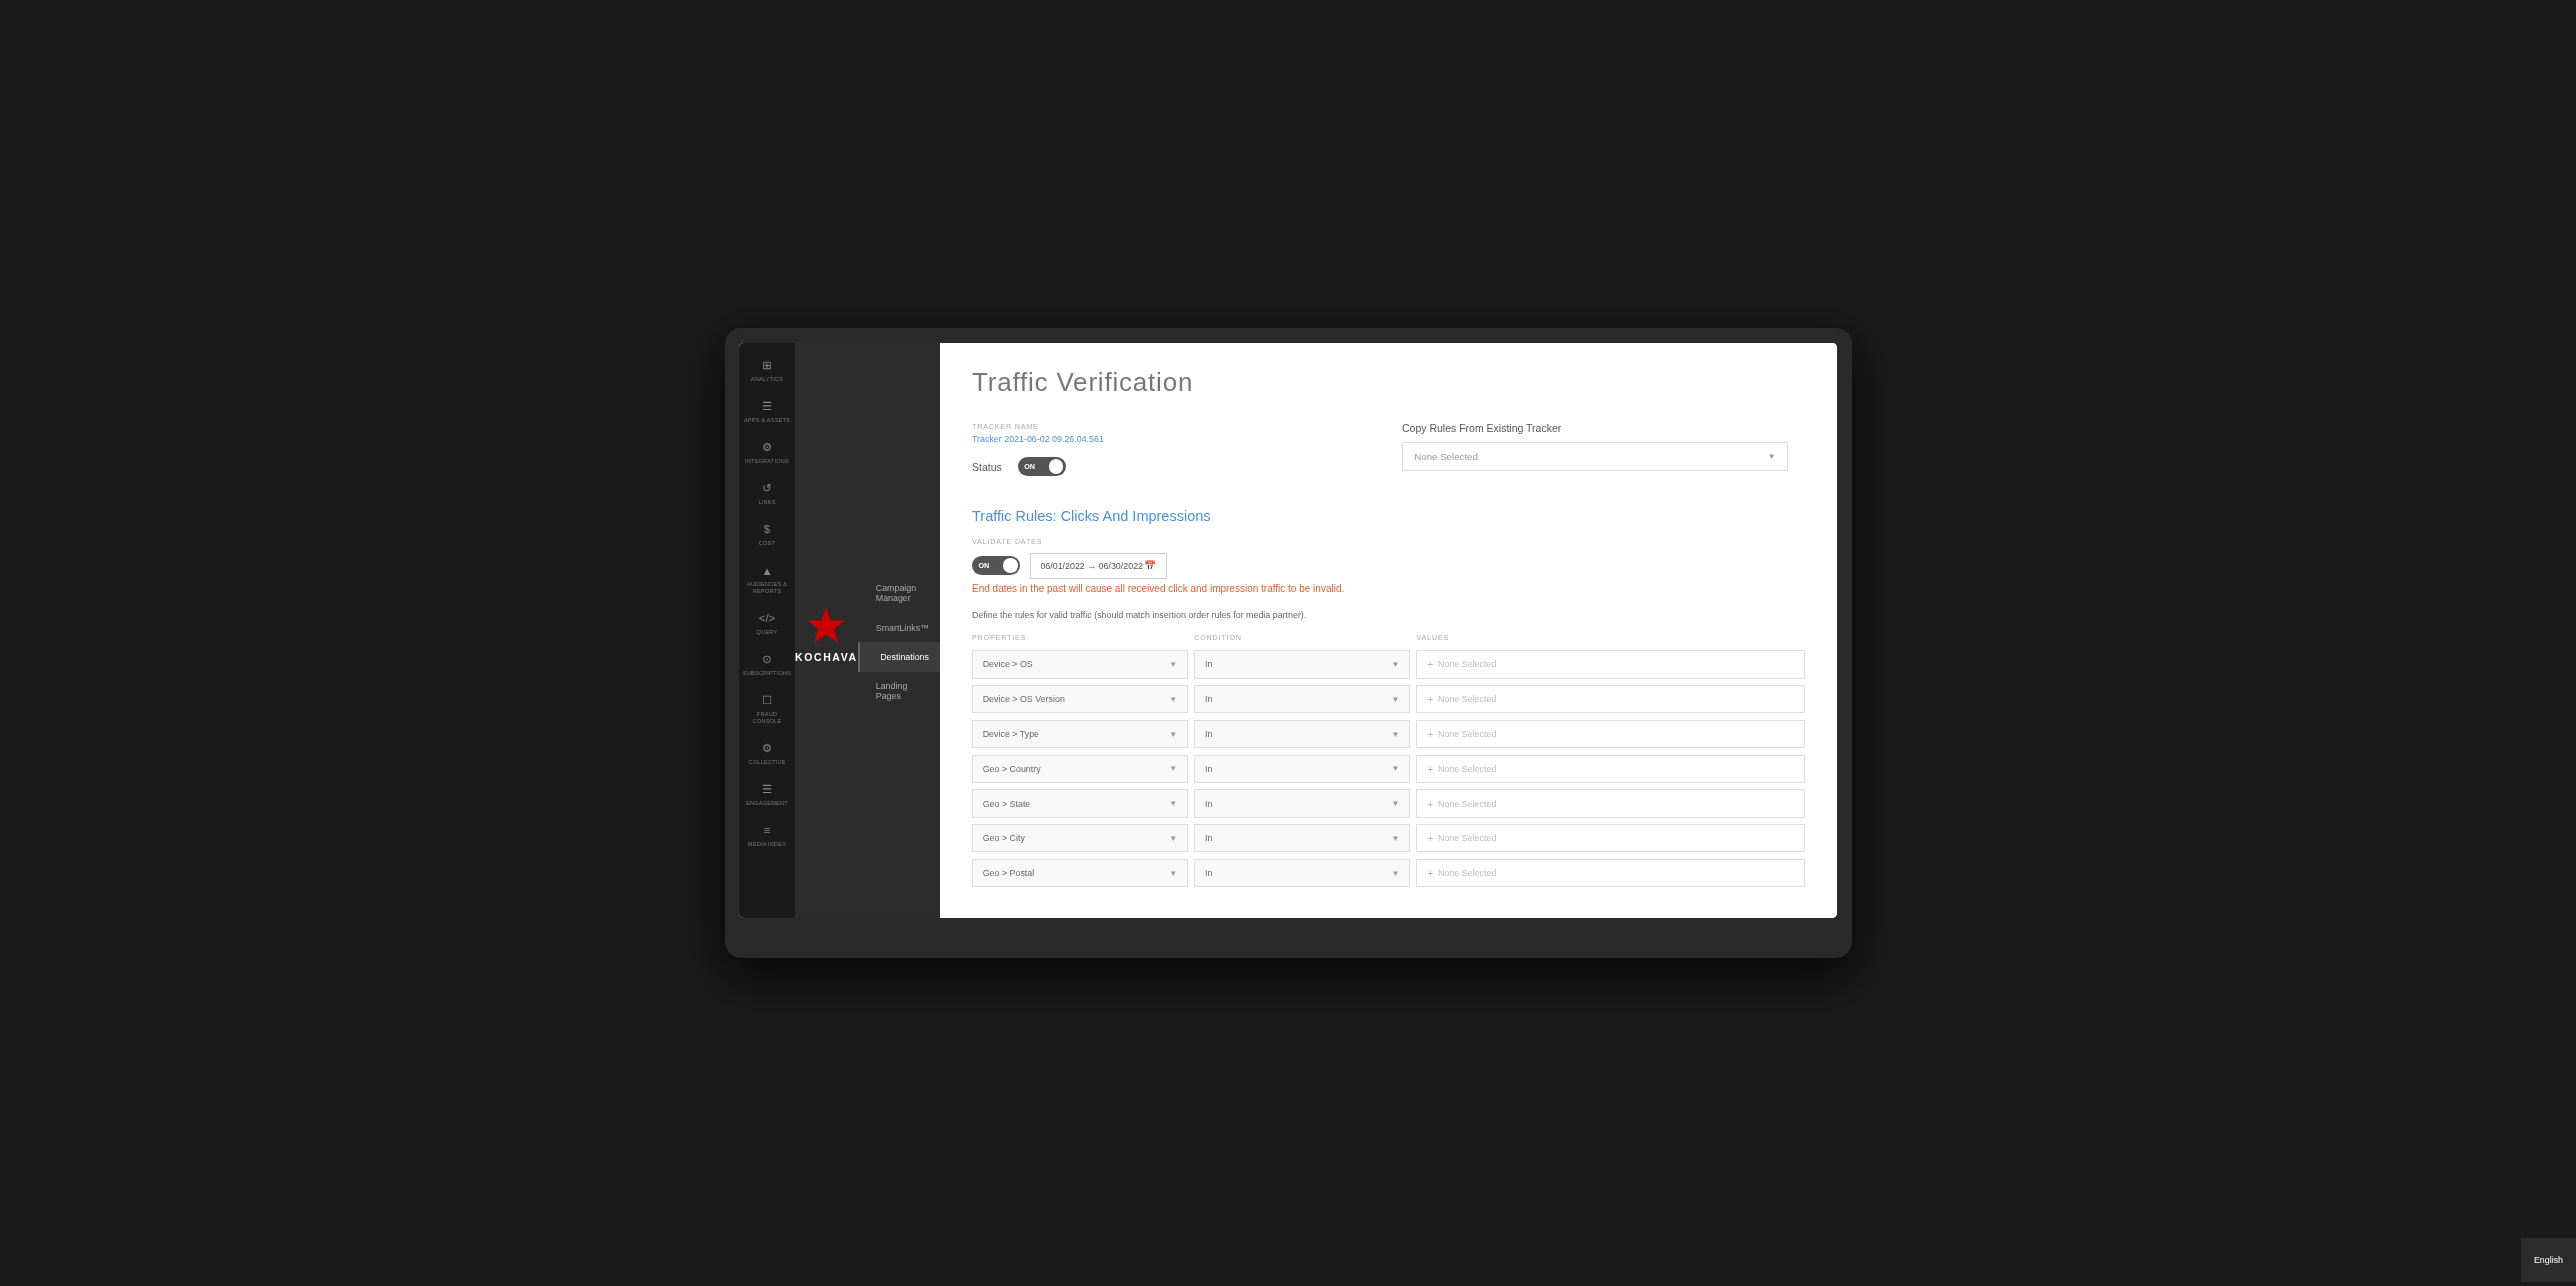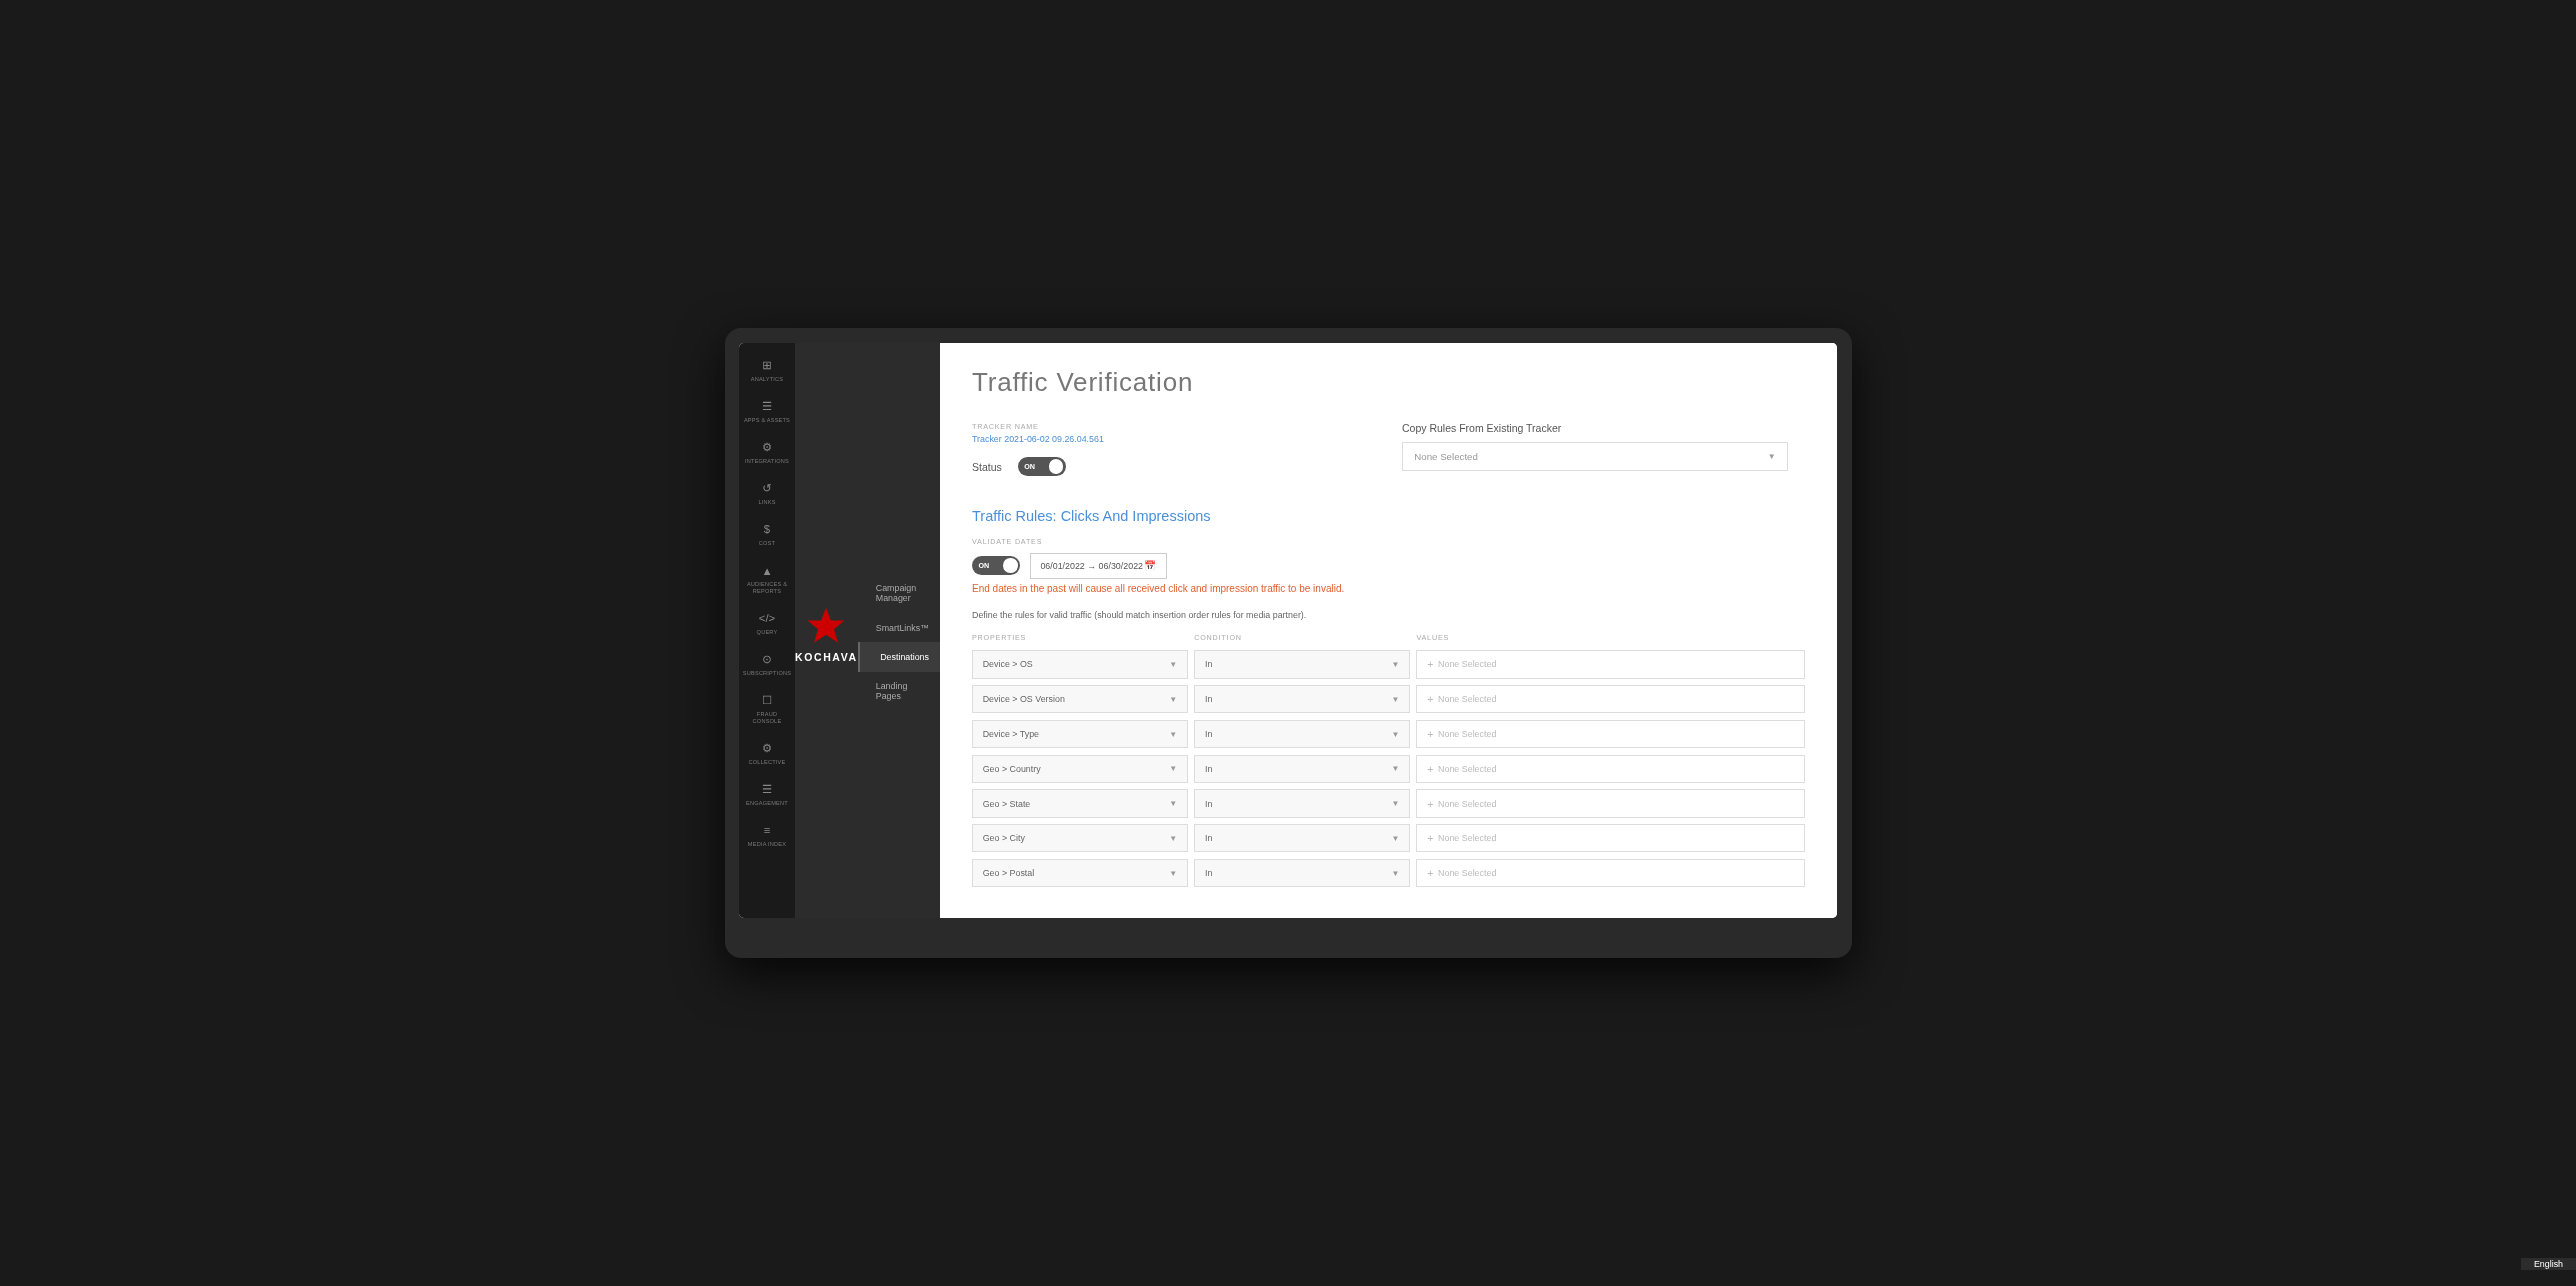--- a/index.html
+++ b/index.html
@@ -336,25 +336,25 @@
       gap: 32px;
       margin-bottom: 16px;
     }
 
     .col-left { flex: 1; }
     .col-right { width: 403px; }
 
     
     .bottom-bar {
       position: fixed;
-      bottom: 16px;
+      bottom: 4px;
       right: 0;
       background: #2c2c2c;
       color: #fff;
-      padding: 1px 13px;
+      padding: 17px 13px;
       font-size: 8.9px;
       cursor: pointer;
     }
 
     .calendar-icon {
       color: #888;
       font-size: 9.7px;
     }
   </style>
 </head>

